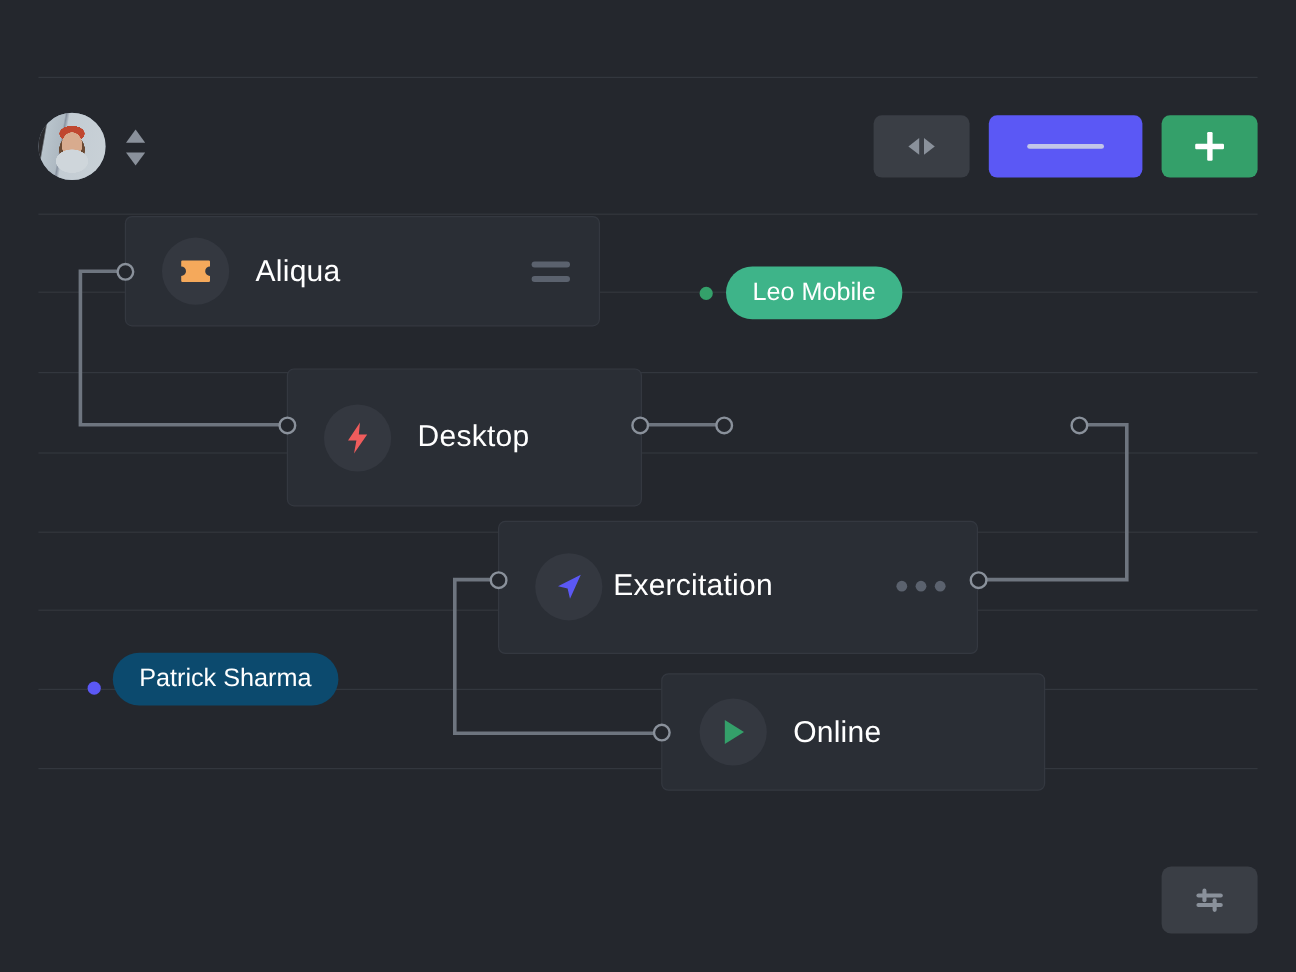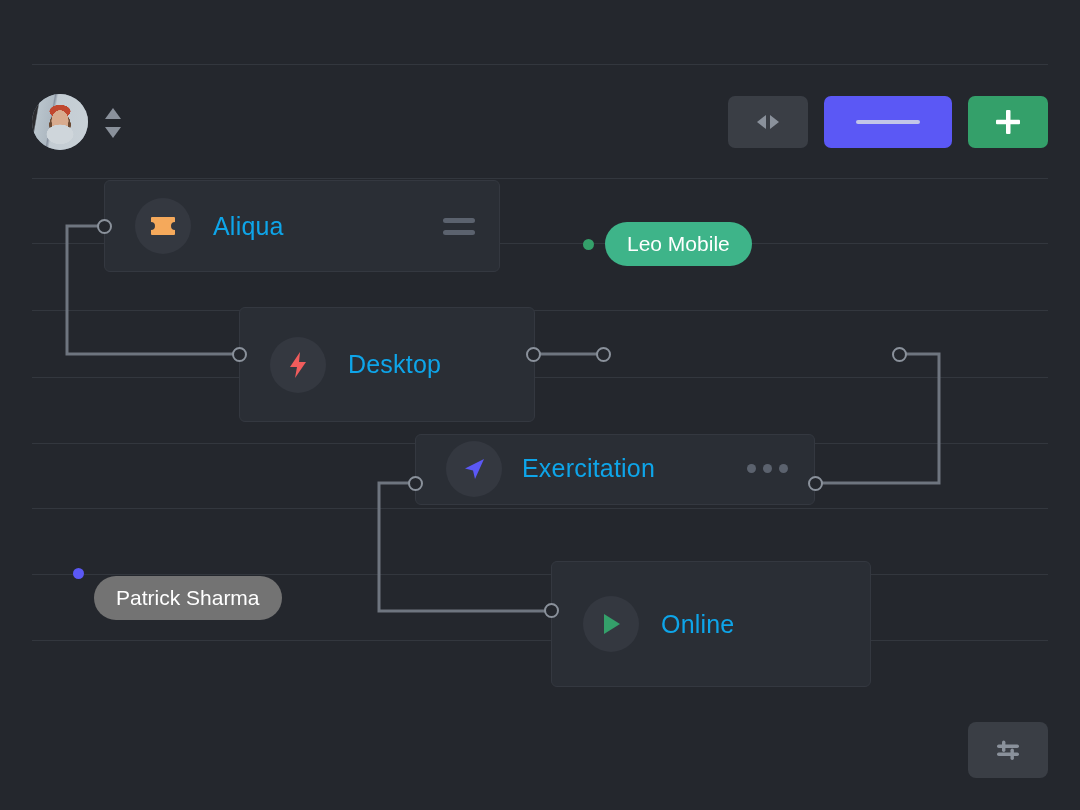--- a/index.html
+++ b/index.html
@@ -96,21 +96,21 @@
     align-items: center;
   }
   .node-icon {
     width: 56px; height: 56px;
     border-radius: 50%;
     background: #343840;
     display: flex; align-items: center; justify-content: center;
     flex: 0 0 auto;
   }
   .node-label {
-    color: #0ea5e9;
+    color: #ffffff;
     font-size: 25px;
     letter-spacing: 0.2px;
     white-space: nowrap;
   }
   .node-action { margin-left: auto; display: flex; align-items: center; }
 
   .menu-glyph { display: flex; flex-direction: column; gap: 7px; }
   .menu-glyph i { display: block; width: 32px; height: 5px; border-radius: 2.5px; background: #5B626E; }
 
   .dots-glyph { display: flex; gap: 7px; }
@@ -239,55 +239,55 @@
       </svg>
     </span>
     <span class="node-label">Desktop</span>
   </div>
   <div class="port" style="left:232px; top:347px;"></div>
   <div class="port" style="left:526px; top:347px;"></div>
 
   <div class="port" style="left:596px; top:347px;"></div>
   <div class="port" style="left:892px; top:347px;"></div>
 
-  <div class="node" style="left:415px; top:434px; width:400px; height:71px; padding:0 26px 2px 30px; gap:20px;">
+  <div class="node" style="left:415px; top:434px; width:400px; height:111px; padding:0 26px 2px 30px; gap:9px;">
     <span class="node-icon">
       <svg width="26" height="26" viewBox="0 0 26 26">
         <path d="M23 3 L4 12.5 L12 14.5 L14 23 Z" fill="#5B58F5"></path>
       </svg>
     </span>
     <span class="node-label">Exercitation</span>
     <span class="node-action">
       <span class="dots-glyph">
           <i></i>
           <i></i>
           <i></i>
         </span>
     </span>
   </div>
   <div class="port" style="left:408px; top:476px;"></div>
   <div class="port" style="left:808px; top:476px;"></div>
 
-  <div class="node" style="left:551px; top:561px; width:320px; height:126px; padding:0 24px 0 31px; gap:22px;align-items:center;">
+  <div class="node" style="left:551px; top:561px; width:320px; height:98px; padding:0 24px 0 31px; gap:22px;align-items:center;">
     <span class="node-icon">
       <svg width="24" height="26" viewBox="0 0 24 26">
         <polygon points="5,3 5,23 21,13" fill="#34A06A"></polygon>
       </svg>
     </span>
     <span class="node-label">Online</span>
   </div>
   <div class="port" style="left:544px; top:603px;"></div>
 
   <div class="pill-dot" style="left:583px; top:239px; background:#34A06A;"></div>
   <div class="pill" style="left:605px; top:222px; background:#3EB489;">
     <span>Leo Mobile</span>
   </div>
 
   <div class="pill-dot" style="left:73px; top:568px; background:#5B58F5;"></div>
-  <div class="pill" style="left:94px; top:576px; background:#737373;">
+  <div class="pill" style="left:94px; top:544px; background:#0c4a6e;">
     <span>Patrick Sharma</span>
   </div>
 
   <button id="btn-settings">
     <svg width="30" height="28" viewBox="0 0 30 28">
       <rect x="4" y="8.5" width="22" height="3.4" rx="1.7" fill="#8A919B"></rect>
       <rect x="9" y="4.5" width="3.4" height="11.4" rx="1.7" fill="#8A919B"></rect>
       <rect x="4" y="16.5" width="22" height="3.4" rx="1.7" fill="#8A919B"></rect>
       <rect x="17.5" y="12.5" width="3.4" height="11.4" rx="1.7" fill="#8A919B"></rect>
     </svg>

